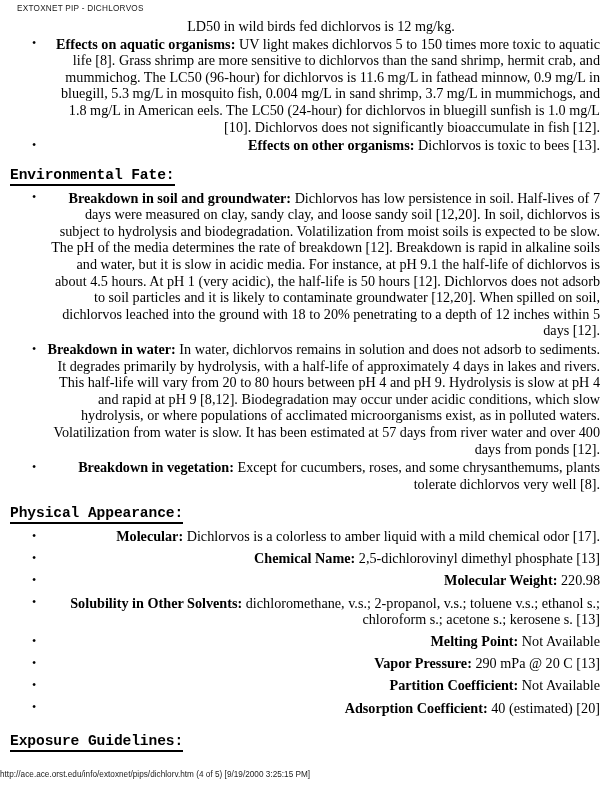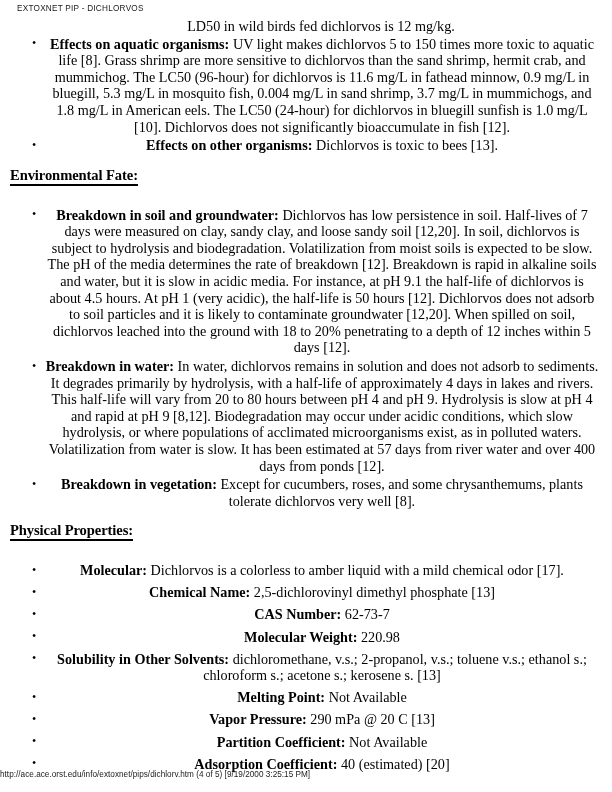--- a/index.html
+++ b/index.html
@@ -41,26 +41,26 @@
   
   .content {
     position: absolute;
     left: 0;
     top: 18px;
     width: 612px;
   }
 
   
   .sect-head {
-    font-family: Liberation Serif, serif;
+    font-family: Liberation Mono, monospace;
     font-weight: bold;
     font-size: 14.6px;
     line-height: 1.16;
     letter-spacing: -0.1px;
-    margin: 11px 0 21px 10px;
+    margin: 11px 0 4px 10px;
     display: inline-block;
     border-bottom: 2px solid #000;
     padding-bottom: 0px;
   }
   .sect-head-wrap { line-height: 0; }
 
   
   .lead-para {
     margin: 0 14px 1px 44px;
     font-size: 14.2px;
@@ -73,21 +73,21 @@
     list-style: none;
     margin: 0;
     padding: 0;
   }
   ul.blist > li {
     position: relative;
     margin: 0 12px 2px 44px;
     padding: 0;
     font-size: 14.2px;
     line-height: 16.6px;
-    text-align: center;
+    text-align: right;
   }
   ul.blist > li::before {
     content: "\2022";
     position: absolute;
     left: -12px;
     top: -0.5px;
     font-size: 12px;
     line-height: 16.6px;
   }
   ul.blist > li .term {
@@ -139,32 +139,29 @@
       </li>
       <li>
         <span class="term">Breakdown in water:</span><span> In water, dichlorvos remains in solution and does not adsorb to sediments. It degrades primarily by hydrolysis, with a half-life of approximately 4 days in lakes and rivers. This half-life will vary from 20 to 80 hours between pH 4 and pH 9. Hydrolysis is slow at pH 4 and rapid at pH 9 [8,12]. Biodegradation may occur under acidic conditions, which slow hydrolysis, or where populations of acclimated microorganisms exist, as in polluted waters. Volatilization from water is slow. It has been estimated at 57 days from river water and over 400 days from ponds [12].</span>
       </li>
       <li>
         <span class="term">Breakdown in vegetation:</span><span> Except for cucumbers, roses, and some chrysanthemums, plants tolerate dichlorvos very well [8].</span>
       </li>
     </ul>
 
     <div class="sect-head-wrap">
-      <h2 class="sect-head">Physical Properties:</h2>
+      <h2 class="sect-head">Physical Appearance:</h2>
     </div>
 
     <ul class="blist props">
       <li>
         <span class="term">Molecular:</span><span> Dichlorvos is a colorless to amber liquid with a mild chemical odor [17].</span>
       </li>
       <li>
         <span class="term">Chemical Name:</span><span> 2,5-dichlorovinyl dimethyl phosphate [13]</span>
-      </li>
-      <li>
-        <span class="term">CAS Number:</span><span> 62-73-7</span>
       </li>
       <li>
         <span class="term">Molecular Weight:</span><span> 220.98</span>
       </li>
       <li>
         <span class="term">Solubility in Other Solvents:</span><span> dichloromethane, v.s.; 2-propanol, v.s.; toluene v.s.; ethanol s.; chloroform s.; acetone s.; kerosene s. [13]</span>
       </li>
       <li>
         <span class="term">Melting Point:</span><span> Not Available</span>
       </li>

